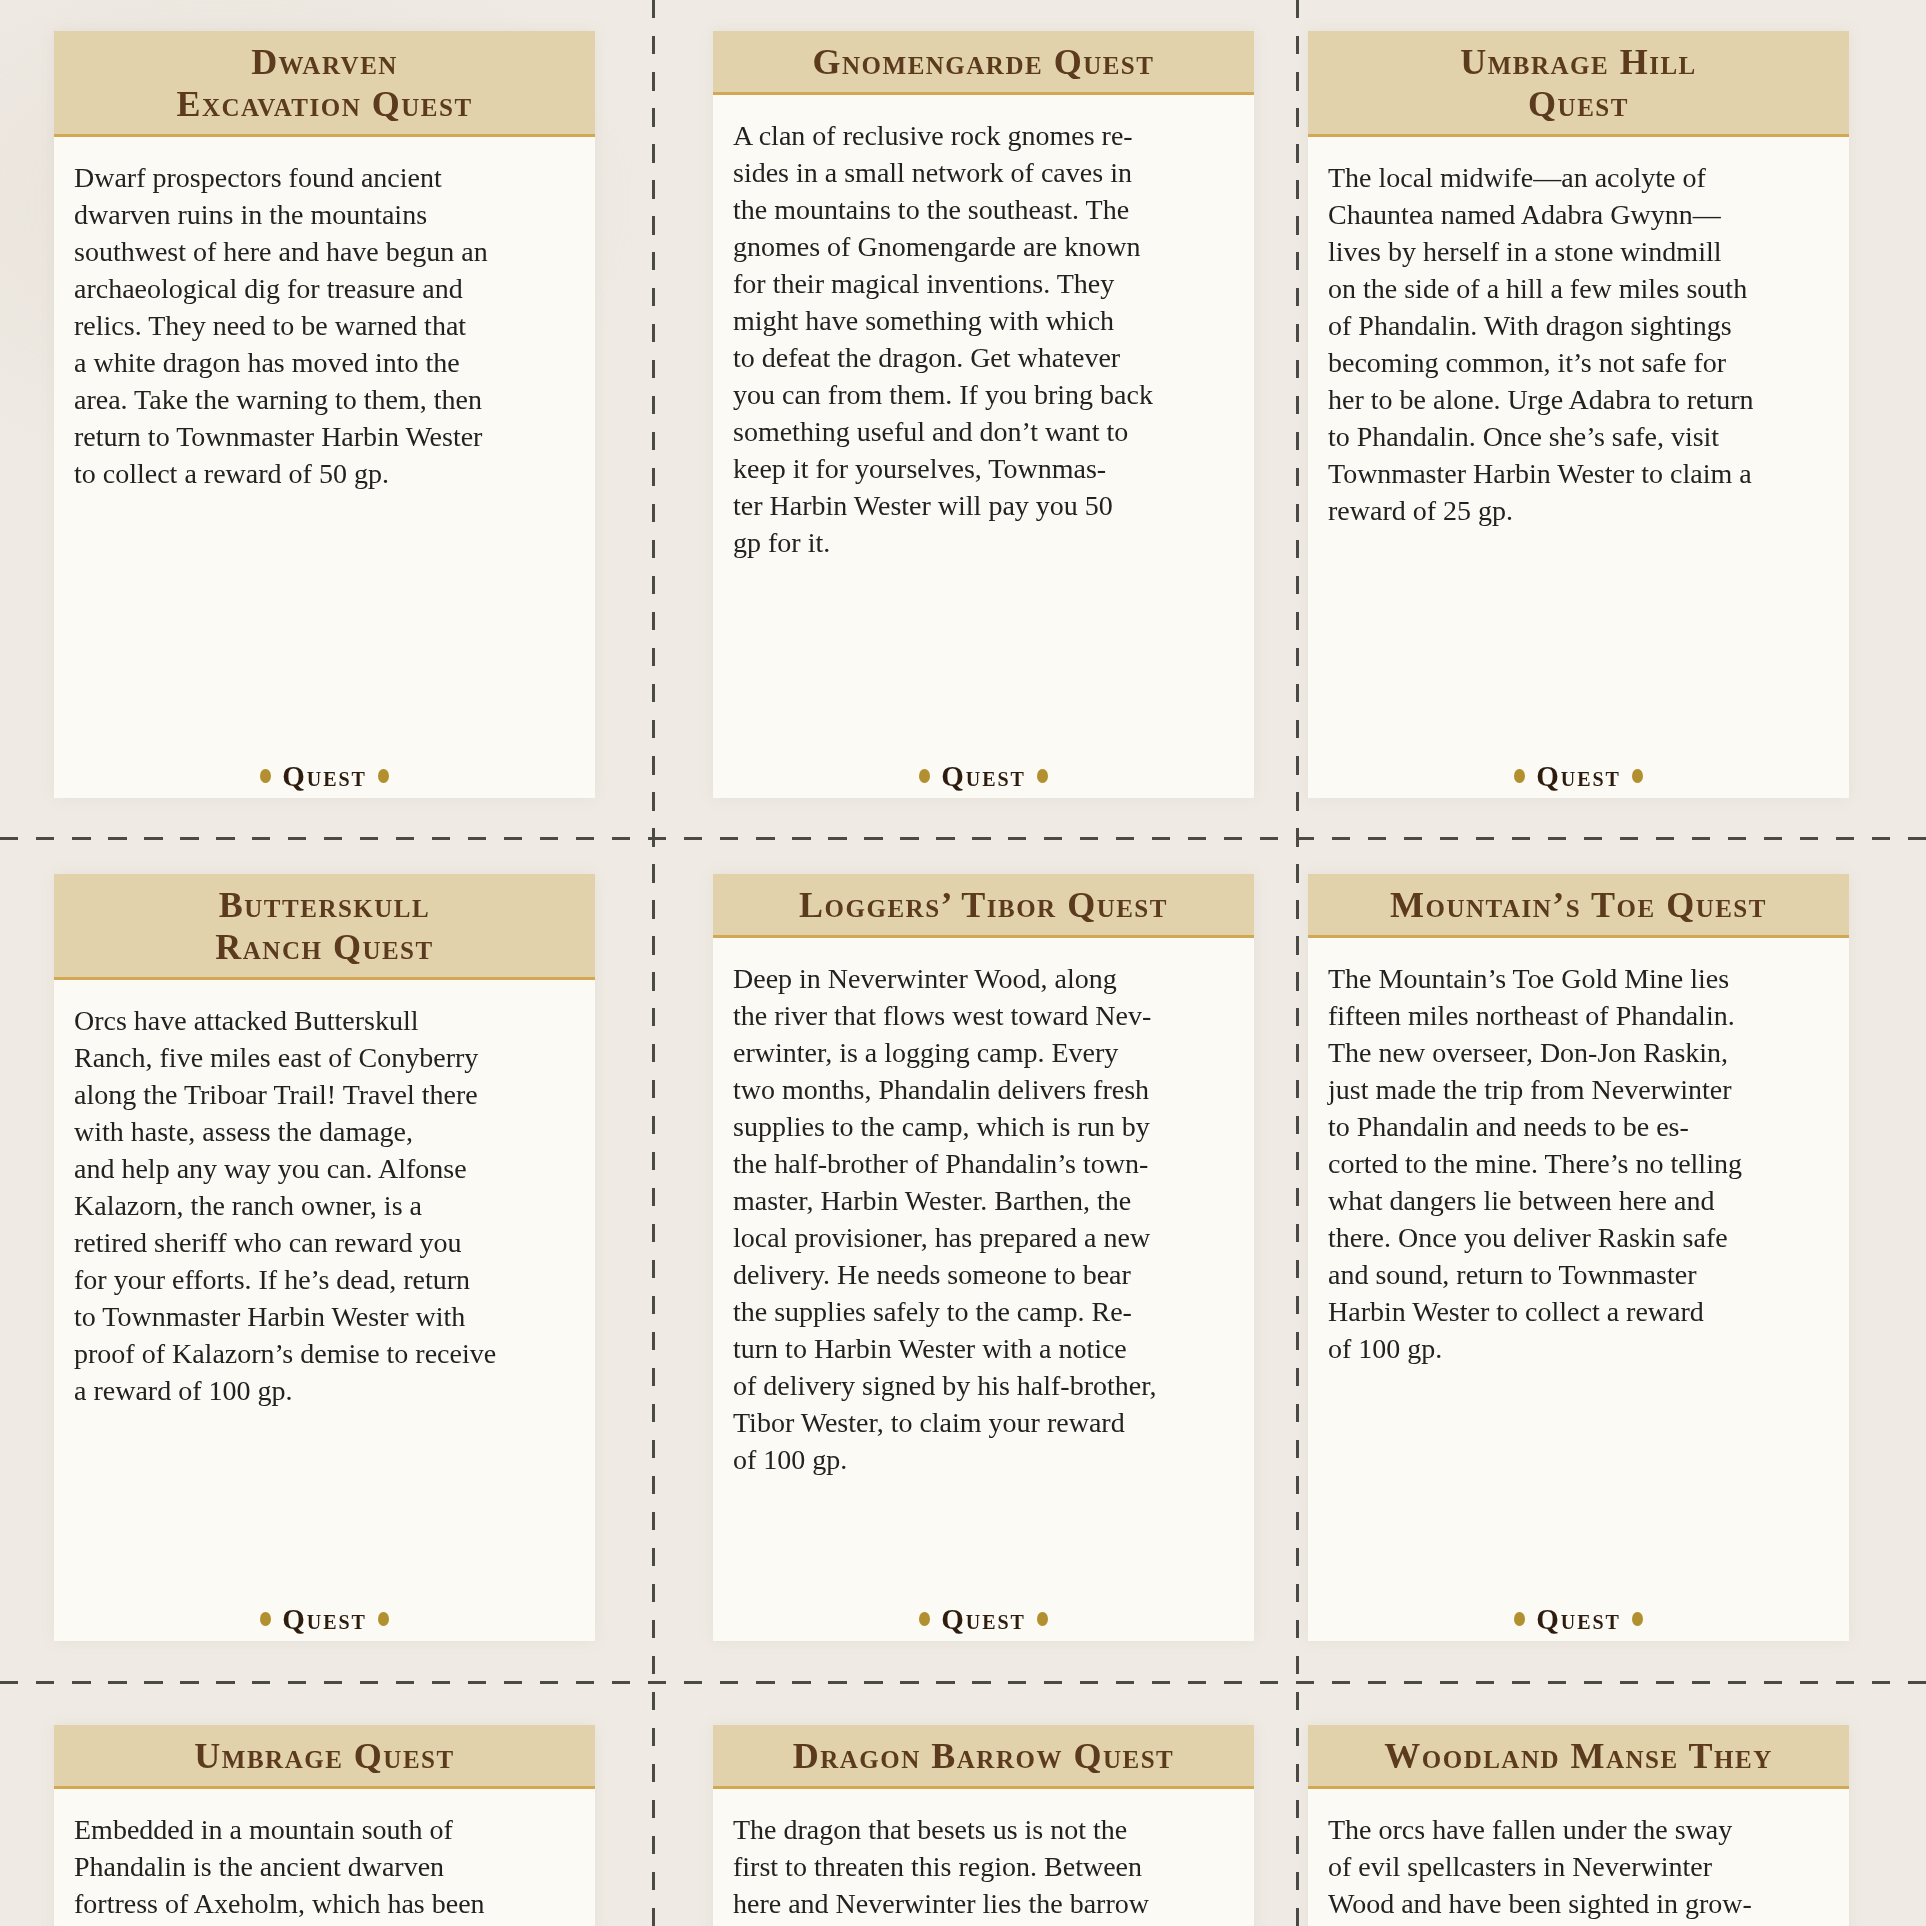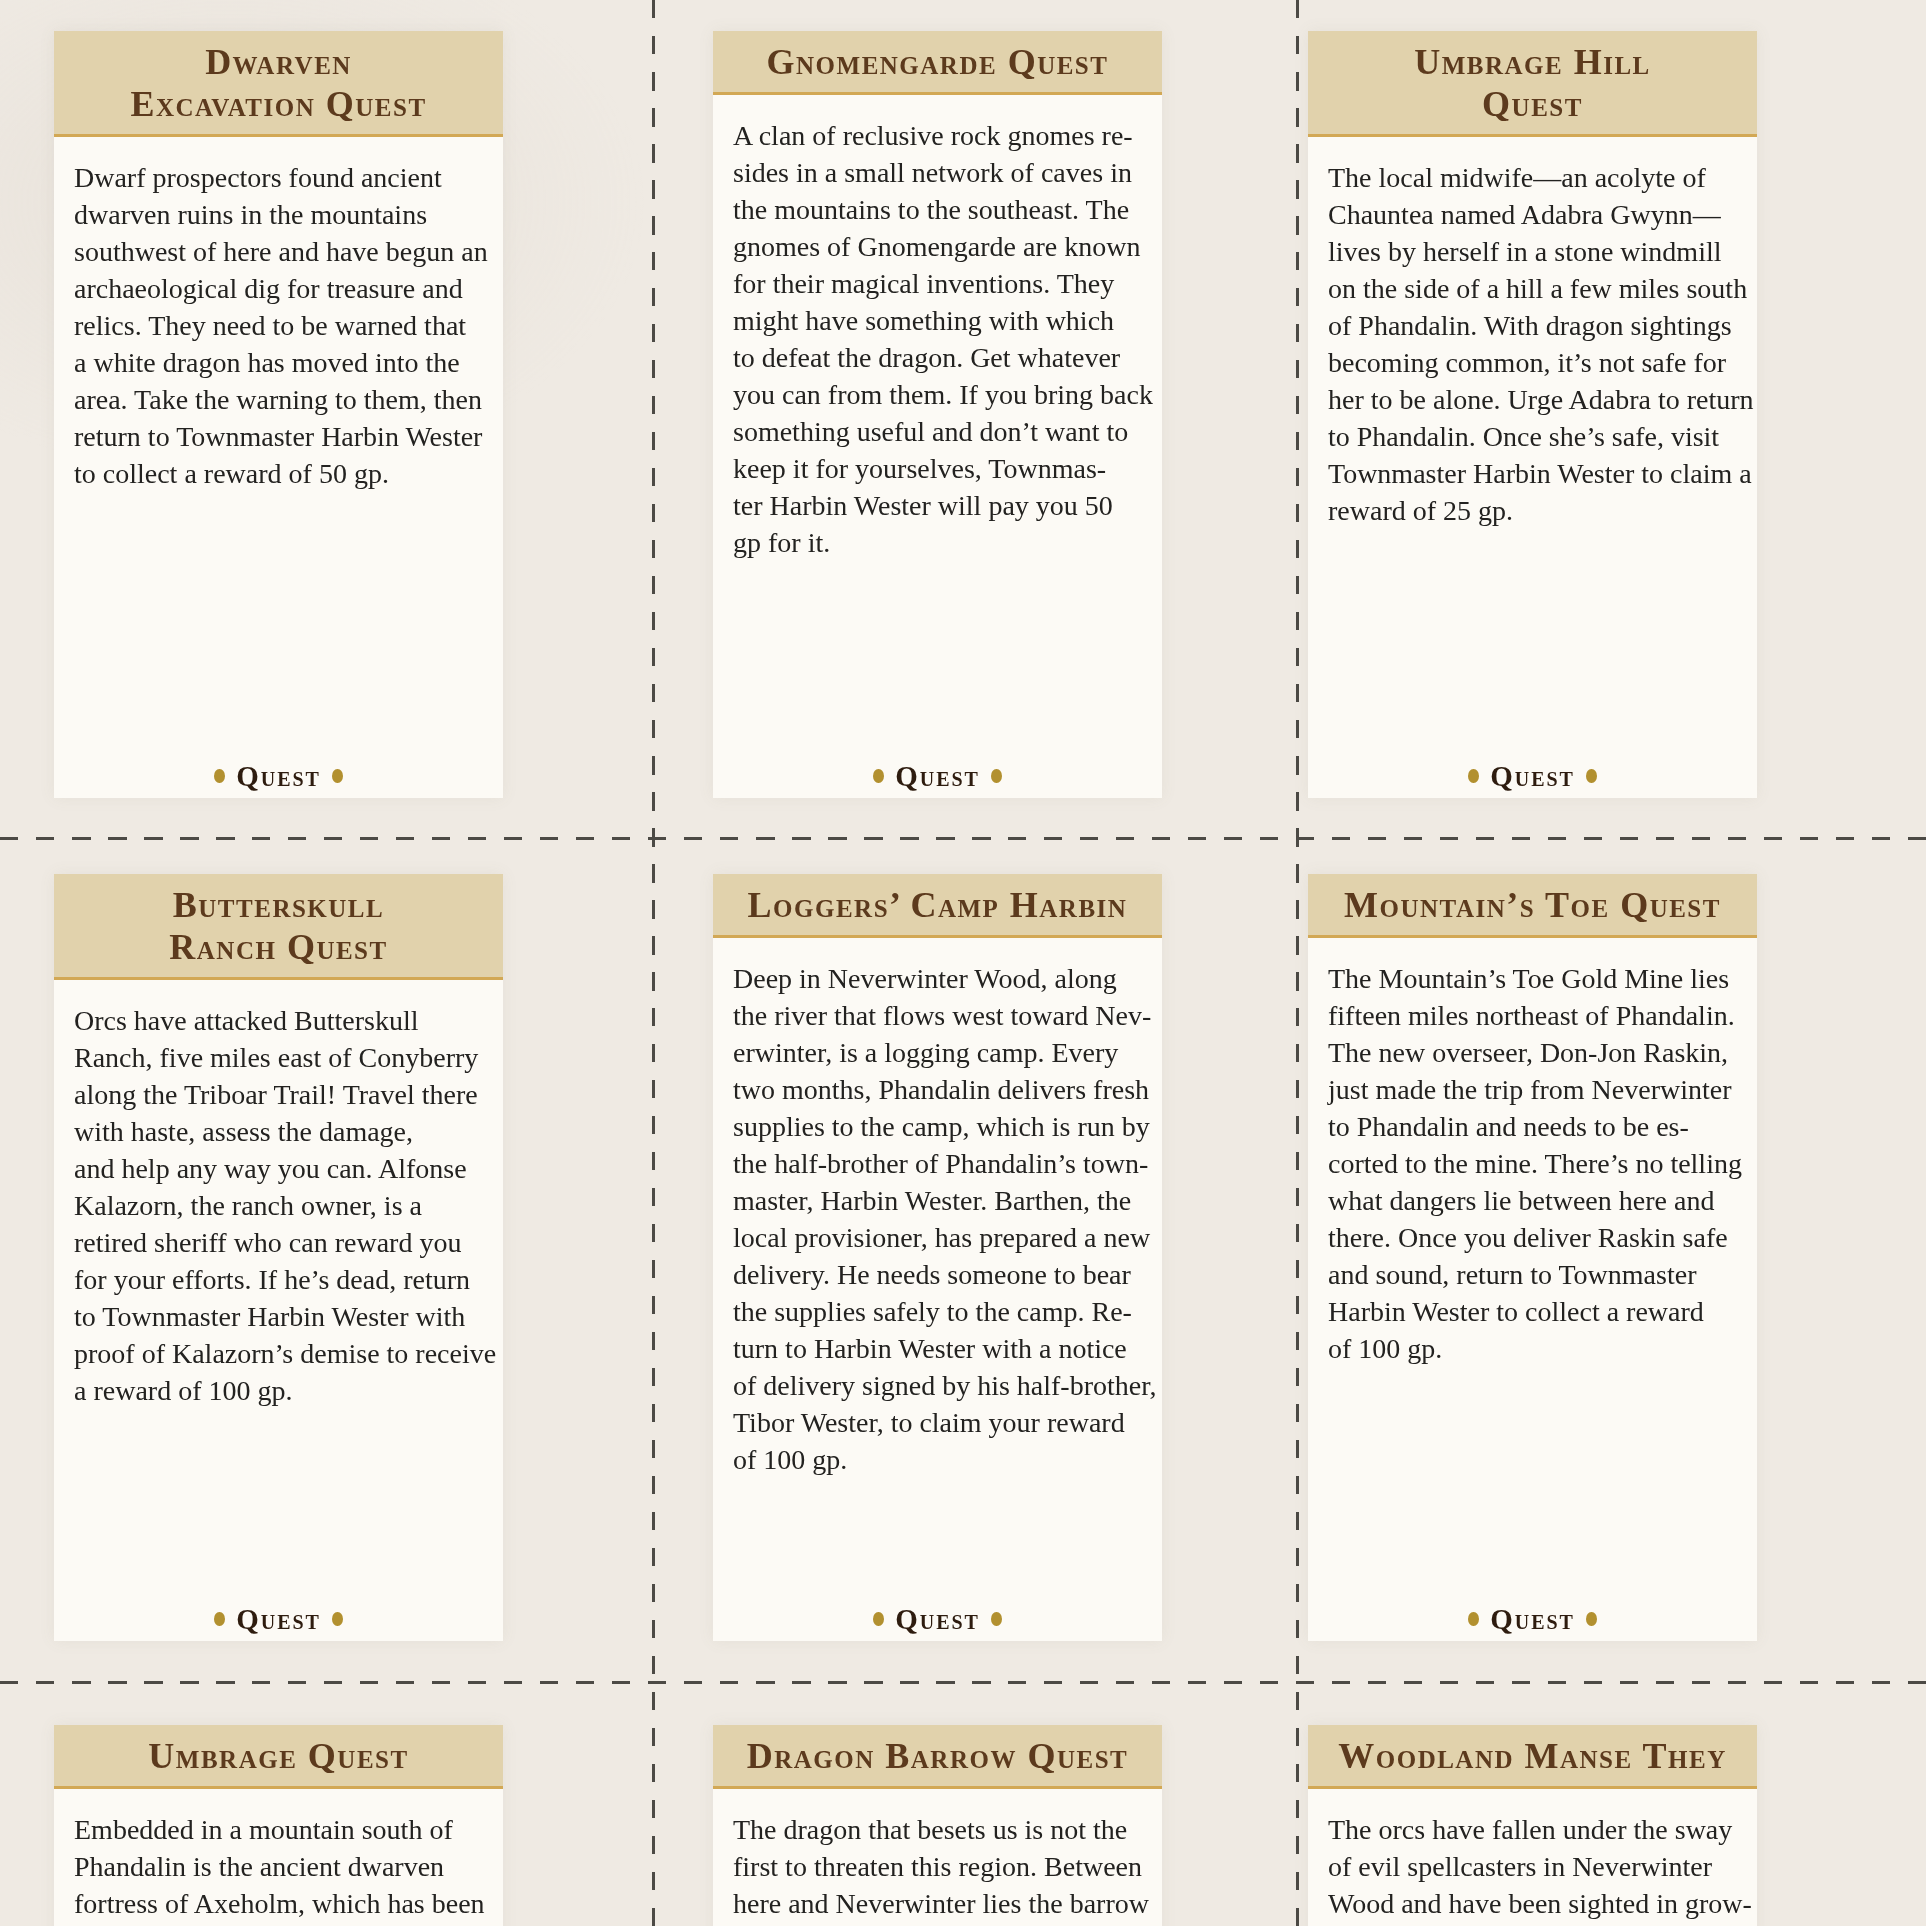--- a/index.html
+++ b/index.html
@@ -16,21 +16,21 @@
     font-family:"Liberation Serif", serif;
   }
   
   .cut{position:absolute;z-index:1;}
   .cut.v{top:0;bottom:0;width:2.7px;background:repeating-linear-gradient(180deg,var(--cut-line) 0 18.5px,transparent 18.5px 36px);}
   .cut.h{left:0;right:0;height:2.7px;background:repeating-linear-gradient(90deg,var(--cut-line) 0 18.5px,transparent 18.5px 36px);}
   .cut.v1{left:652px;} .cut.v2{left:1296px;}
   .cut.h1{top:837px;}  .cut.h2{top:1681px;}
   
   .card{
-    position:absolute;width:449px;height:767px;background:var(--card-bg);z-index:2;
+    position:absolute;width:541px;height:767px;background:var(--card-bg);z-index:2;
     box-shadow:0 0 15.4px rgba(120,110,95,.08);
   }
   .c0{left:54px;} .c1{left:713px;} .c2{left:1308px;}
   .r0{top:31px;}   .r1{top:874px;}  .r2{top:1725px;}
   .card-header{
     background:var(--header-bg);
     border-bottom:3.9px solid var(--header-rule);
     padding:10px 7px 9.2px;
     text-align:center;
     font-variant:small-caps;
@@ -142,21 +142,21 @@
 proof of Kalazorn’s demise to receive
 a reward of 100 gp.</div>
   <footer class="card-footer">
     <span class="dot"></span>
     <span class="footer-label">Quest</span>
     <span class="dot"></span>
   </footer>
 </article>
 
 <article class="card c1 r1">
-  <header class="card-header">Loggers’ Camp Harbin</header>
+  <header class="card-header">Loggers’ Tibor Quest</header>
   <div class="card-body">Deep in Neverwinter Wood, along
 the river that flows west toward Nev-
 erwinter, is a logging camp. Every
 two months, Phandalin delivers fresh
 supplies to the camp, which is run by
 the half-brother of Phandalin’s town-
 master, Harbin Wester. Barthen, the
 local provisioner, has prepared a new
 delivery. He needs someone to bear
 the supplies safely to the camp. Re-

